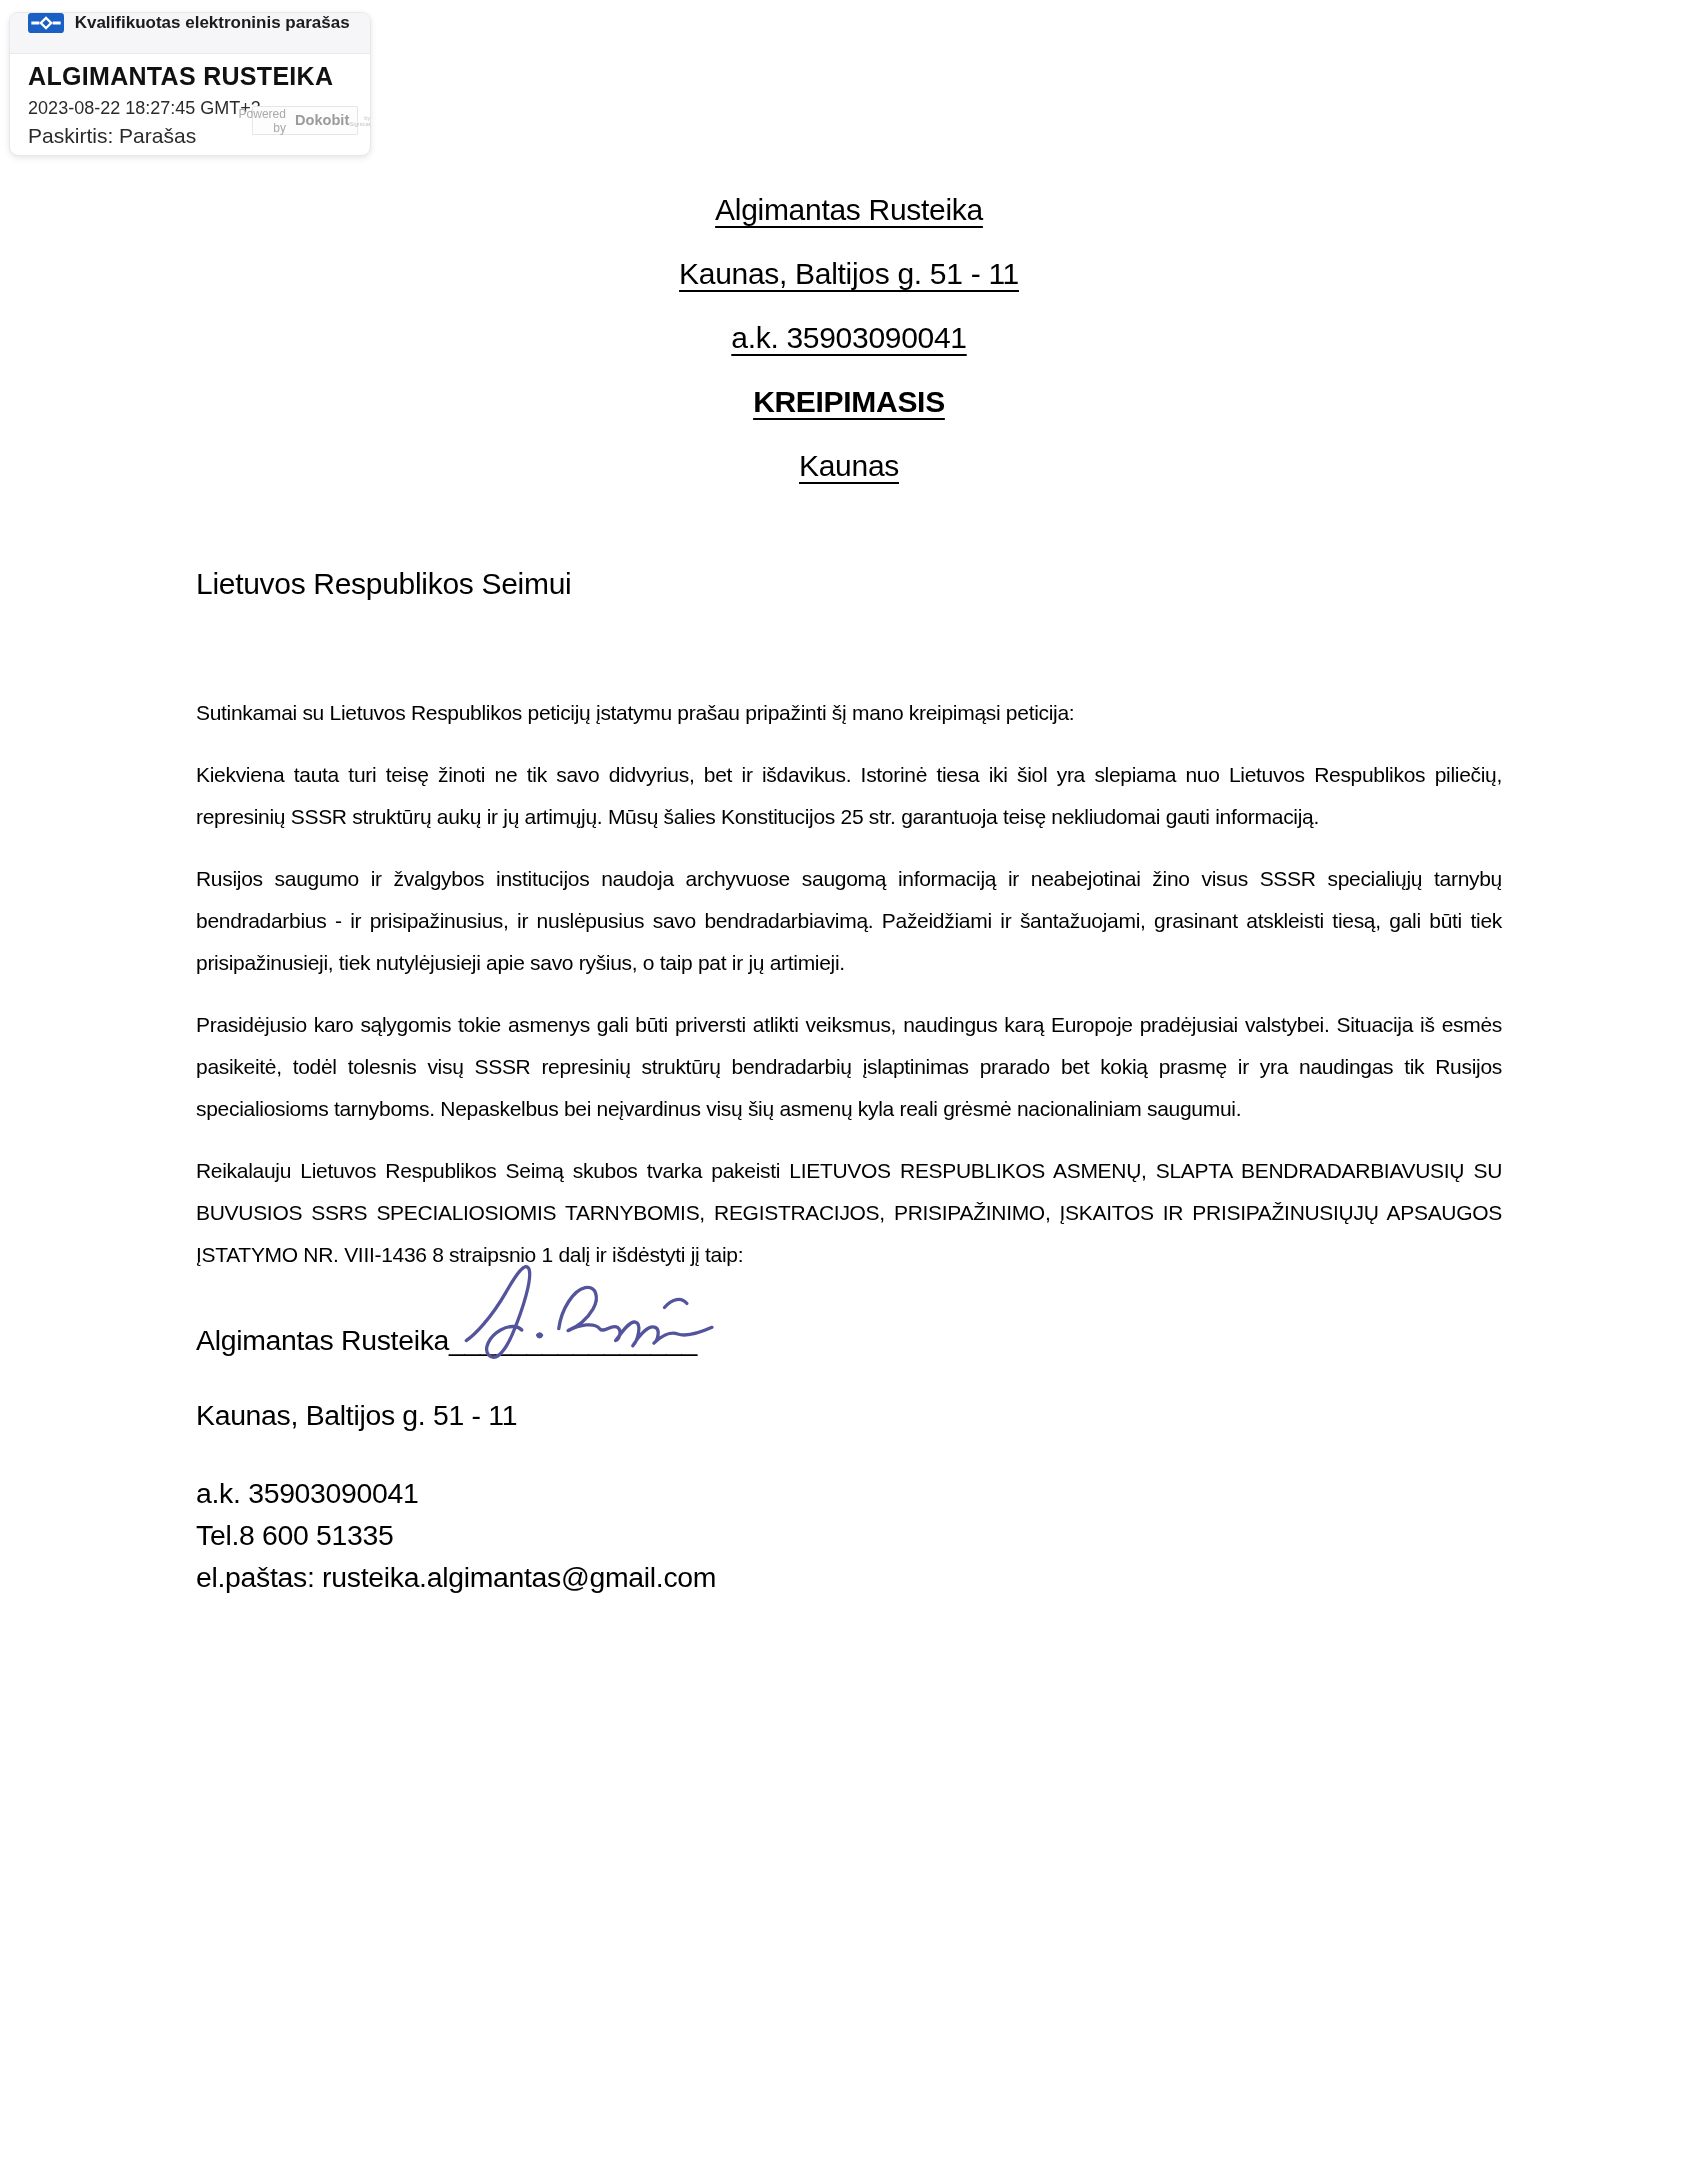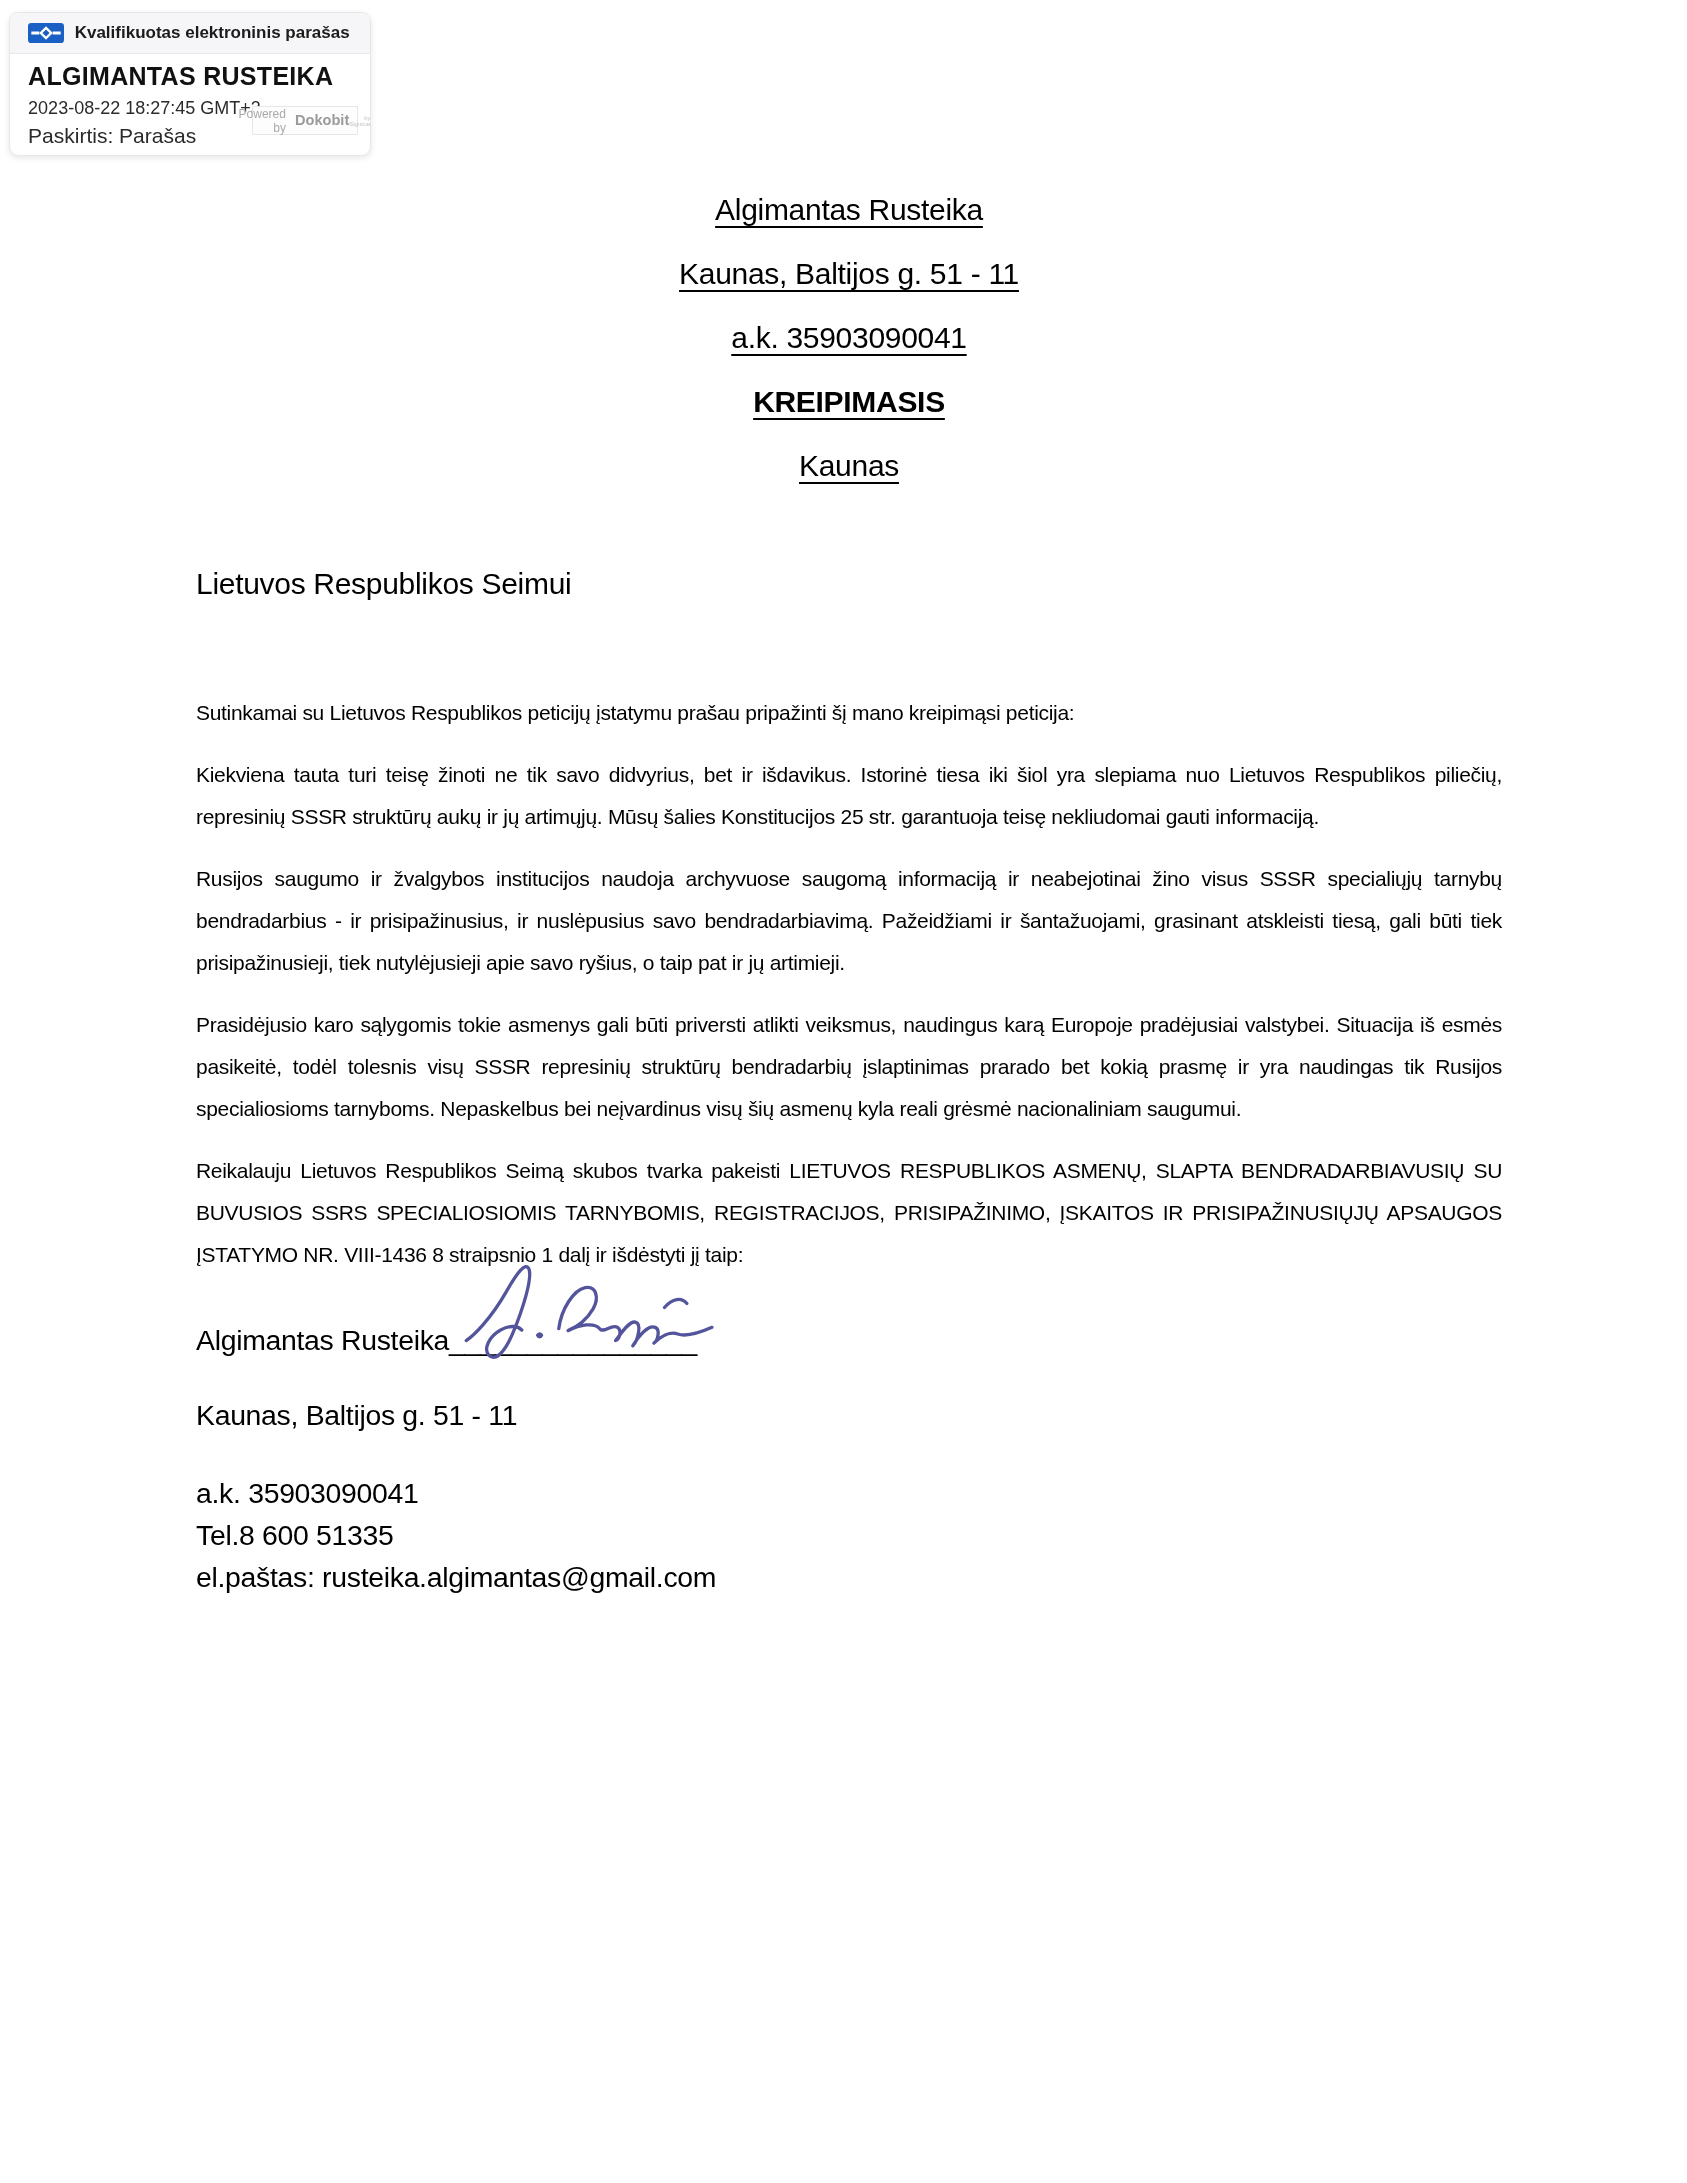--- a/index.html
+++ b/index.html
@@ -18,21 +18,21 @@
     position: absolute;
     left: 8.6px; top: 12px;
     width: 362px; height: 144px;
     background: #ffffff;
     border: 1.3px solid #e7e7ea;
     border-radius: 9.3px;
     box-shadow: 0 2px 6.6px rgba(0,0,0,0.10);
     box-sizing: border-box;
   }
   .stamp-header {
-    display: flex; align-items: center; gap: 10.6px;
+    display: flex; gap: 10.6px;
     height: 40px;
     padding: 0 18.5px;
     background: #f6f6f8;
     border-bottom: 1.3px solid #e9e9ec;
     border-radius: 8px 8px 0 0;
   }
   .stamp-header-title { font-size: 17px; font-weight: bold; color: #1b1b1b; }
   .stamp-body { position: relative; padding: 8px 18.5px 0 18.5px; }
   .stamp-name { font-size: 25px; font-weight: bold; letter-spacing: 0.3px; color: #111; }
   .stamp-time { font-size: 18px; color: #2b2b2b; margin-top: 6.6px; }

